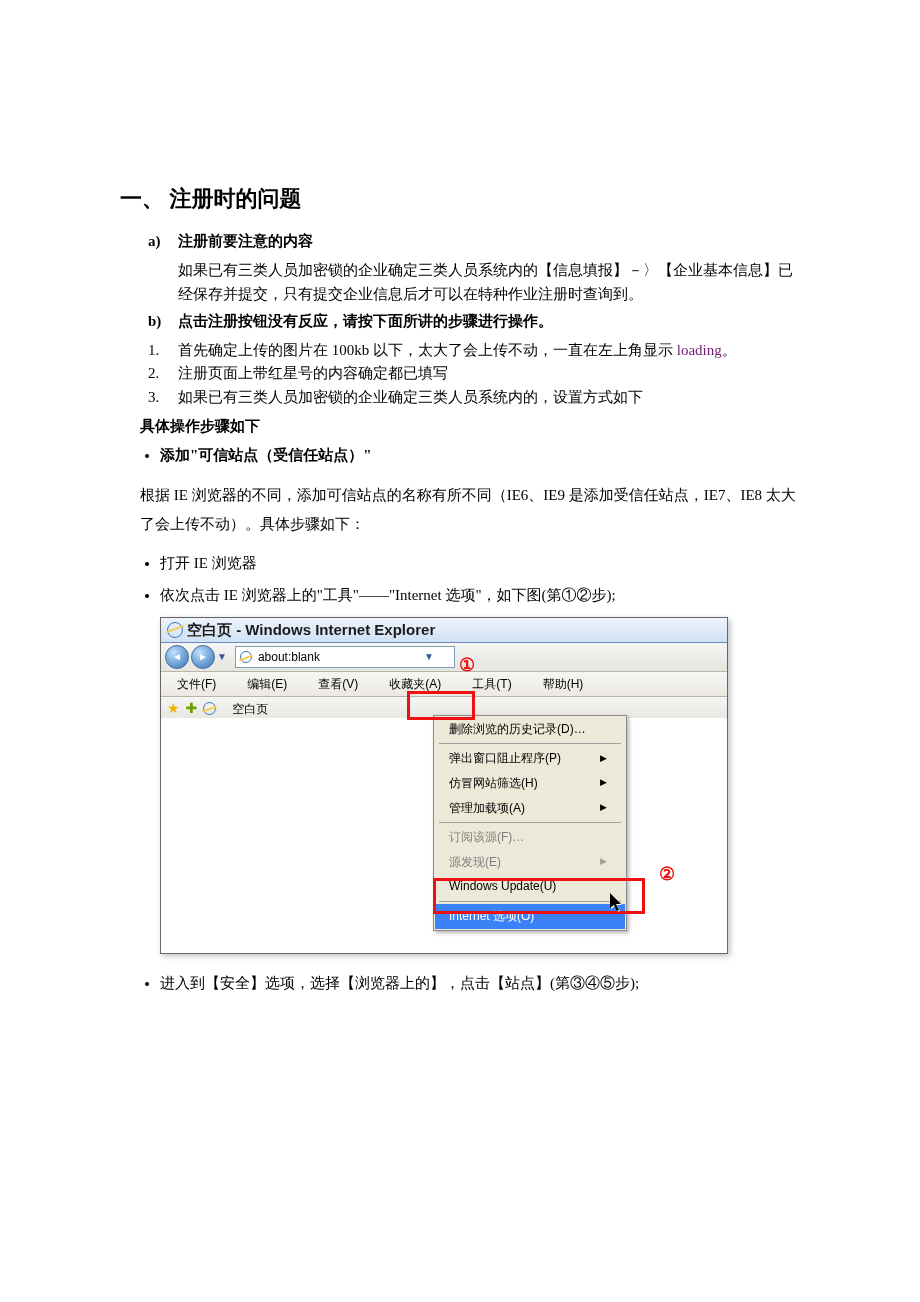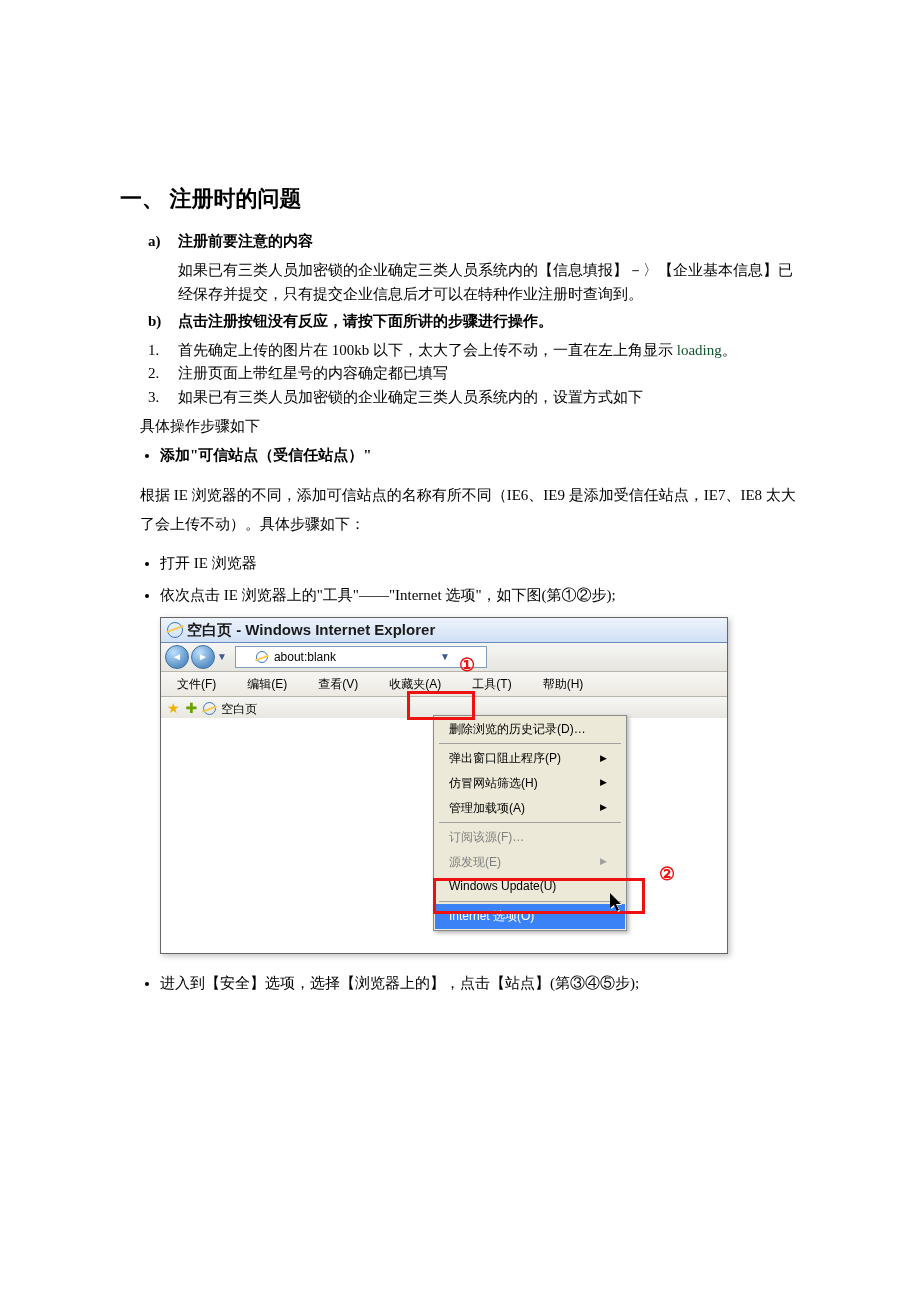--- a/index.html
+++ b/index.html
@@ -20,24 +20,24 @@
   h1 {
     font-size: 22px;
     font-weight: bold;
     margin: 0 0 14px 0;
   }
   .sub-list { margin: 0 0 6px 28px; }
   .sub-item { display: flex; }
   .sub-label { min-width: 30px; font-weight: bold; }
   .sub-label-normal { min-width: 30px; }
   .sub-text { flex: 1; }
-  .red { color: #14532d; }
+  .red { color: #701a75; }
   .bold { font-weight: bold; }
   .para { margin: 0 0 4px 58px; }
-  .detail-heading { font-weight: normal; margin: 4px 0 6px 20px; }
+  .detail-heading { font-weight: bold; margin: 4px 0 6px 20px; }
   .bullets { margin: 0 0 10px 40px; }
   .bullets li { list-style: disc; margin: 0 0 8px 0; }
   .explain { margin: 14px 0 14px 20px; line-height: 1.9; }
   ul { padding-left: 0; margin: 0; }
 
   
   .ie-shot {
     width: 566px;
     height: 335px;
     margin: 4px 0 18px 40px;
@@ -89,21 +89,21 @@
     border: 1px solid #3f6da0;
     display: inline-flex; align-items:center; justify-content:center;
     color: #fff; font-size: 10px;
   }
   .addr-box {
     flex: 0 0 210px;
     height: 20px;
     border: 1px solid #7f9db9;
     background: #fff;
     display: flex; align-items: center; gap: 4px;
-    padding: 0 20px; margin-left: 6px;
+    padding: 0 4px; margin-left: 6px;
   }
   .addr-box input {
     border: none; outline: none; width: 160px; font-size: 12px;
   }
   .dropdown-caret { color: #3b5998; font-size: 10px; }
 
   .menurow {
     height: 24px;
     background: linear-gradient(#f6f6f4, #ece9e2);
     border-bottom: 1px solid #b7b4aa;
@@ -134,21 +134,21 @@
 
   .tabrow {
     height: 24px;
     background: linear-gradient(#f6f6f4, #e6e5df);
     border-bottom: 1px solid #b7b4aa;
     display: flex; align-items: center;
     padding: 0 6px; gap: 6px;
   }
   .star { color: #f2b200; font-size: 14px; }
   .plus-star { color: #6aa000; font-size: 14px; }
-  .tab-label { display: inline-flex; align-items: center; gap: 5px; }
+  .tab-label { display: inline-flex; align-items: center; gap: 16px; }
 
   .canvas {
     position: absolute;
     left: 0; right: 0; top: 100px; bottom: 0;
     background: #fff;
   }
 
   .dropdown {
     position: absolute;
     top: 97px;

